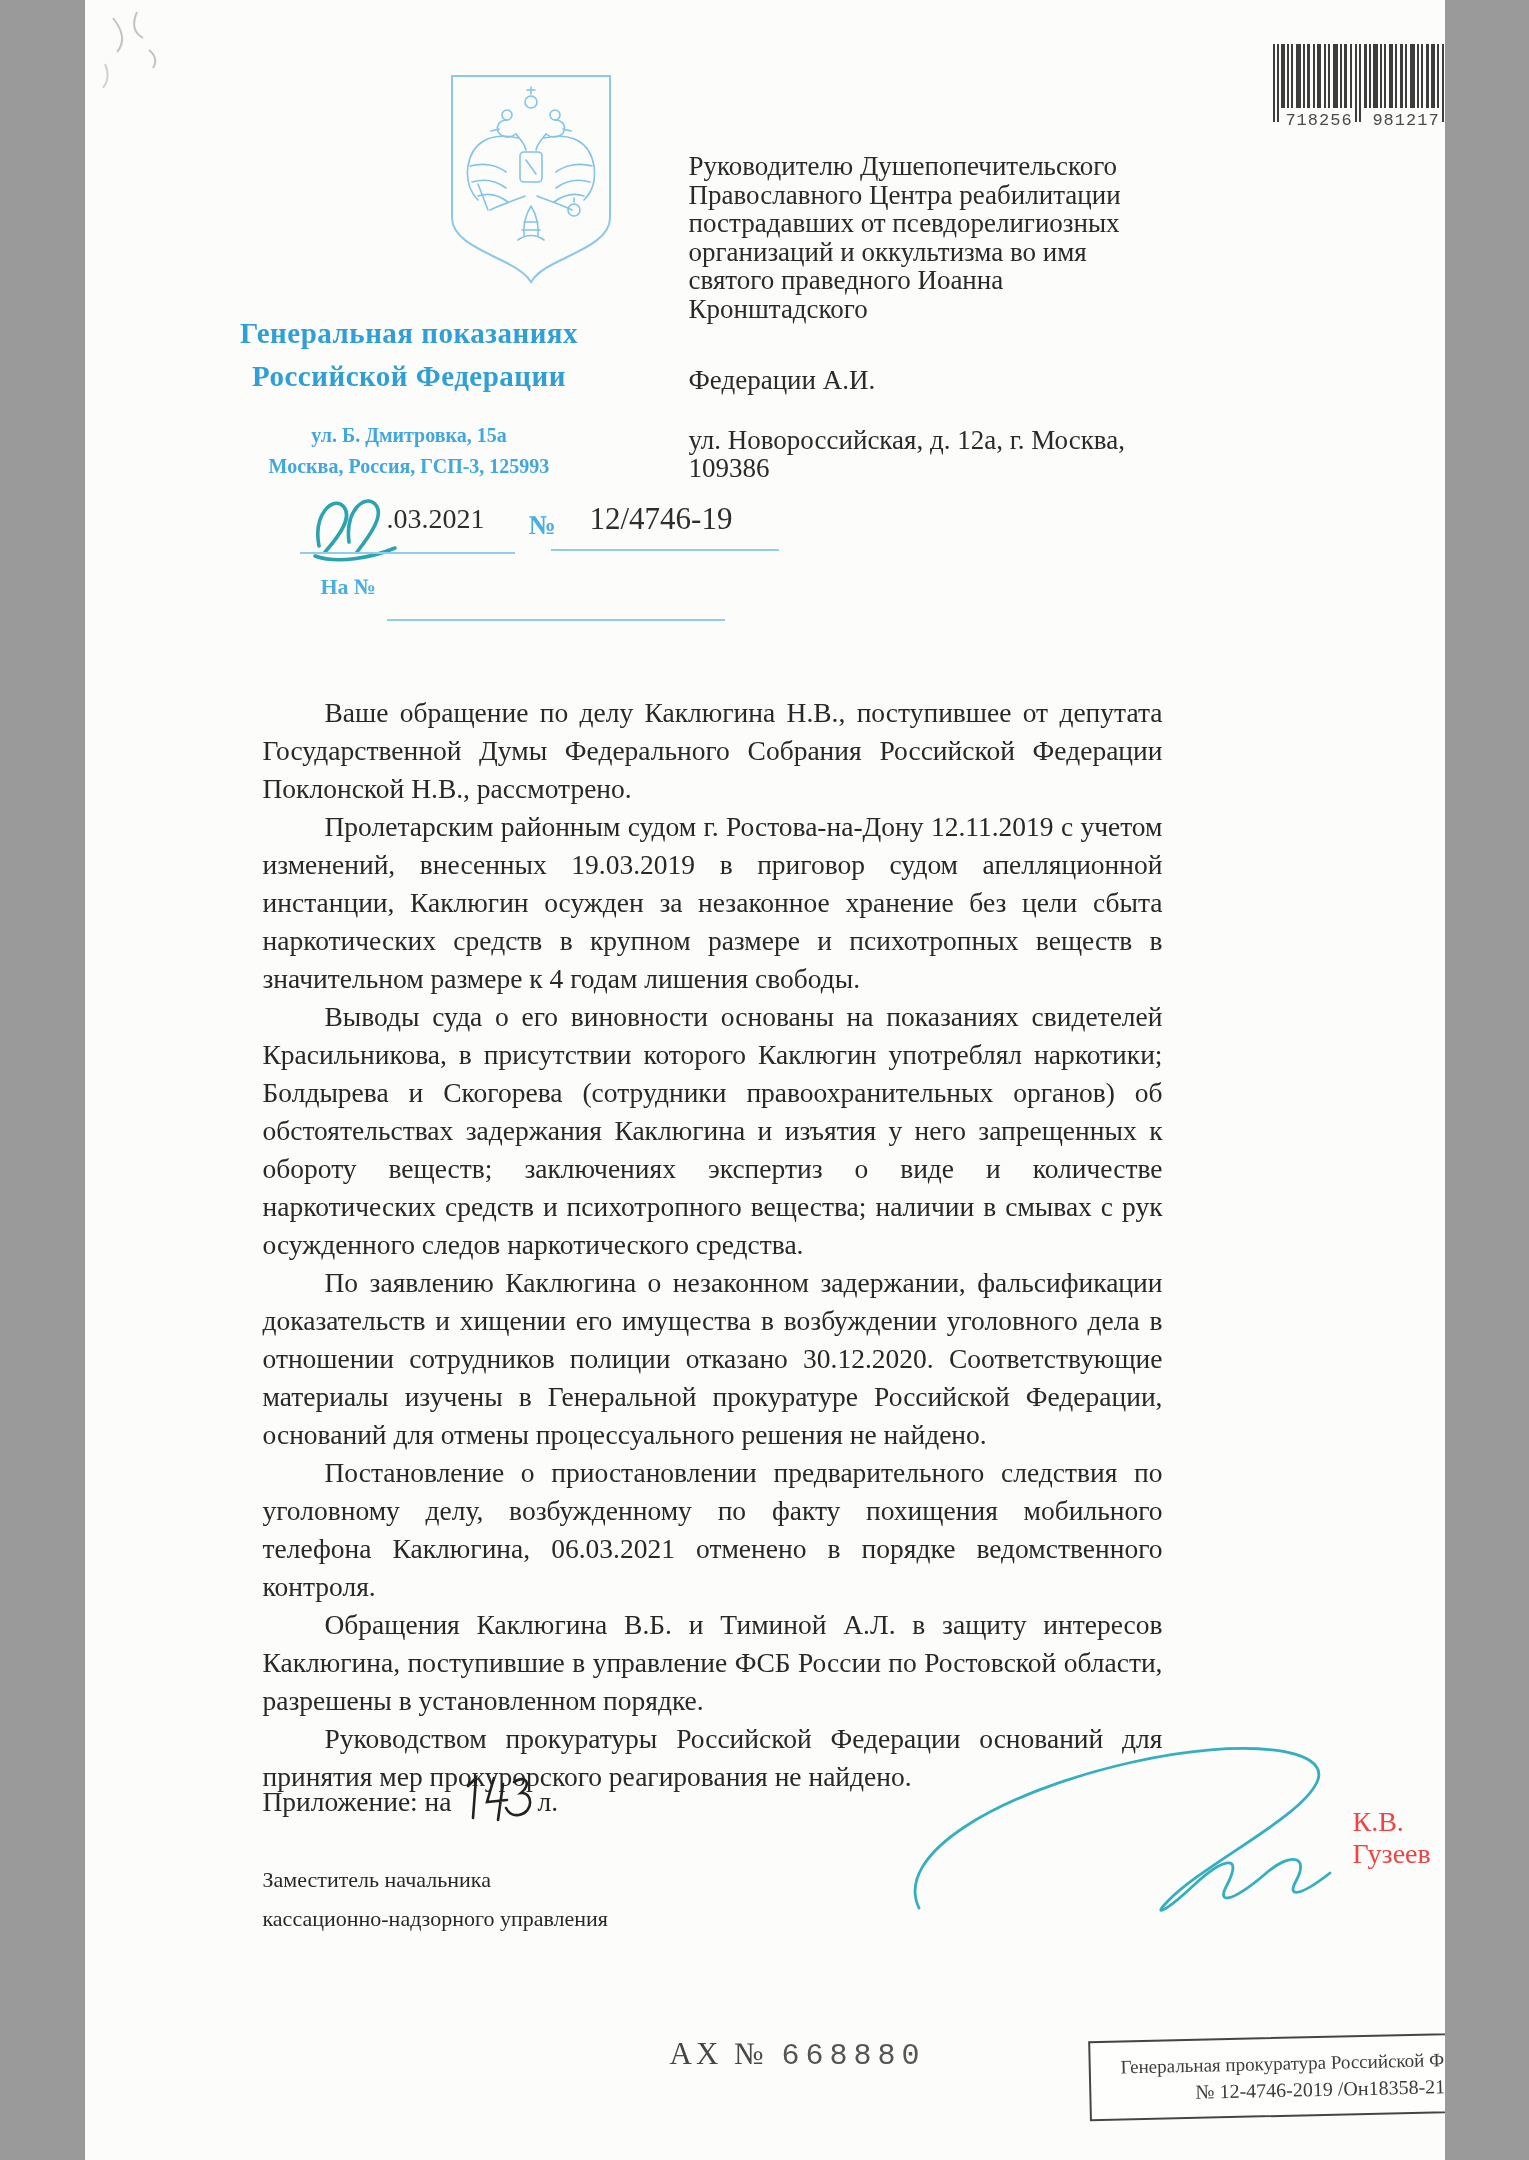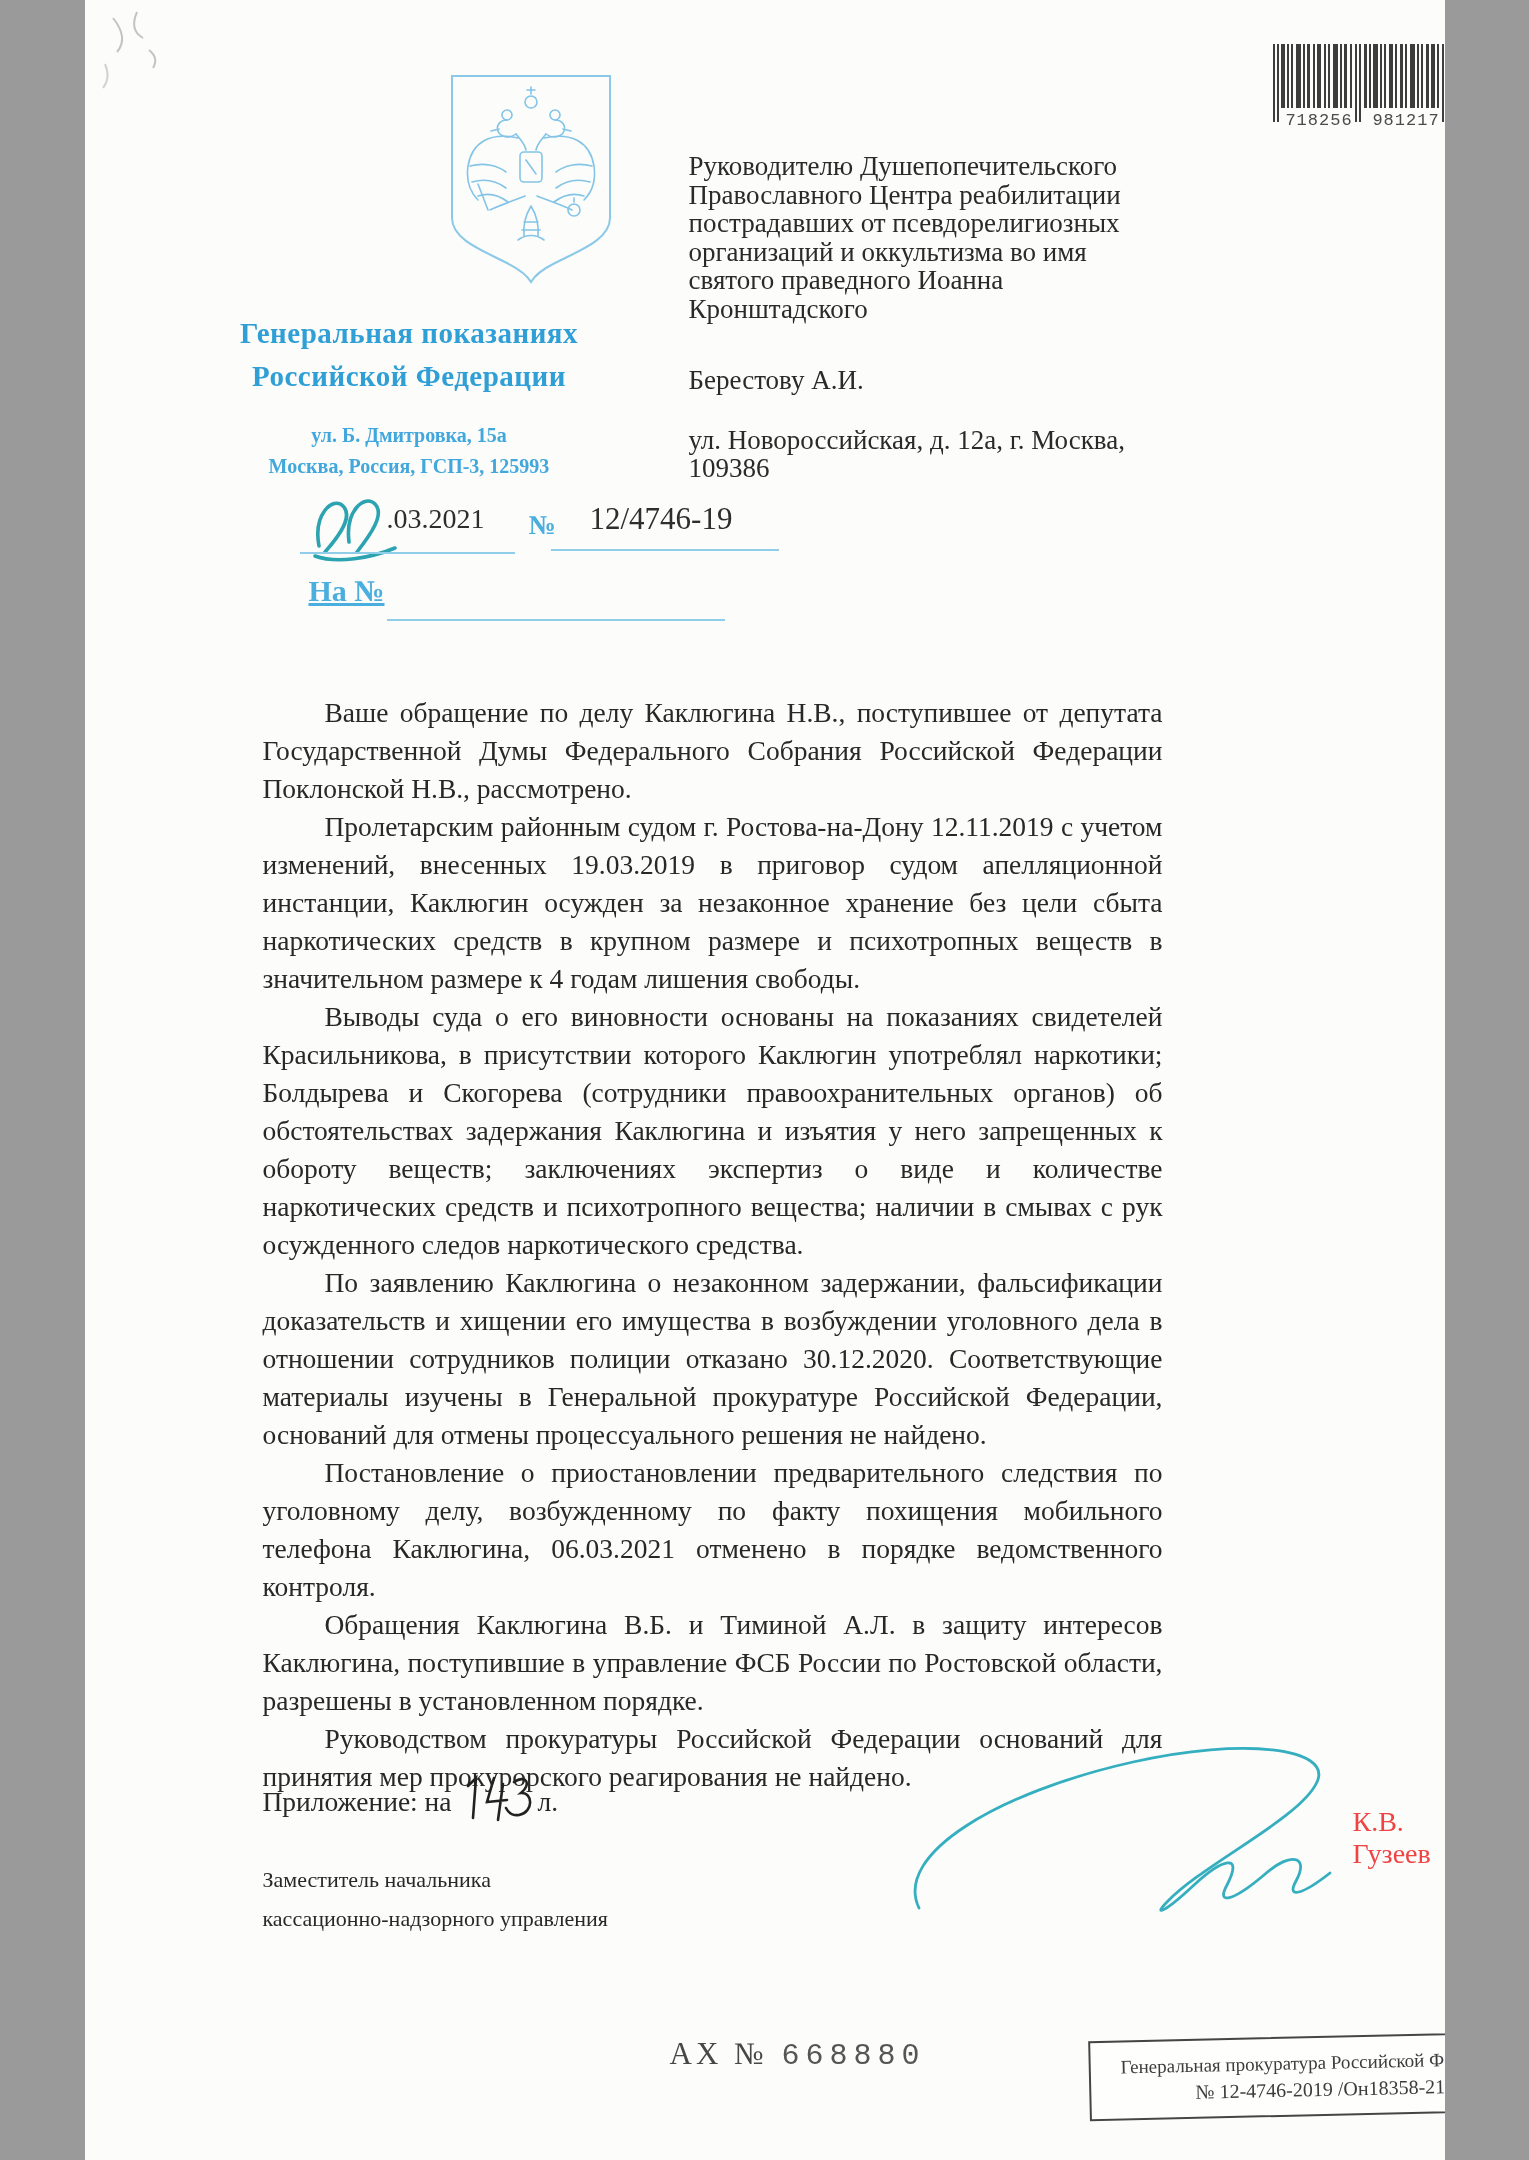--- a/index.html
+++ b/index.html
@@ -27,21 +27,21 @@
   }
   .barcode .digits.left{left:2px;} .barcode .digits.right{right:0;}
   
   .hand22{position:absolute;left:224px;top:488px;width:92px;height:84px;}
   .date-typed{position:absolute;left:302px;top:503px;font-size:28px;color:#2e2e2e;}
   .num-sign{position:absolute;left:444px;top:510px;font-size:27px;font-weight:bold;color:#4aaede;}
   .ref-number{position:absolute;left:505px;top:501px;font-size:31px;color:#2e2e2e;}
   .rule{position:absolute;height:2px;background:#8fcde9;}
   .rule.r1{left:215px;top:552px;width:215px;}
   .rule.r2{left:466px;top:549px;width:228px;}
-  .na-num{position:absolute;left:224px;top:574px;font-size:30px;font-weight:bold;color:#4aaede;text-decoration:underline;}
+  .na-num{position:absolute;left:236px;top:574px;font-size:22px;font-weight:bold;color:#4aaede;}
   .rule.r3{left:302px;top:619px;width:338px;}
   
   .recipient{position:absolute;left:604px;top:152px;width:520px;font-size:27px;line-height:28.5px;color:#2a2a2a;}
   .recipient .name{margin-top:43px;}
   .recipient .addr{margin-top:31px;}
   
   .body-text{
     position:absolute;left:178px;top:694px;width:900px;
     font-size:27.5px;line-height:38px;text-align:justify;color:#282828;
   }
@@ -175,21 +175,21 @@
   <div class="na-num">На №</div>
   <div class="rule r3"></div>
 
   <div class="recipient">
     <div>Руководителю Душепопечительского</div>
     <div>Православного Центра реабилитации</div>
     <div>пострадавших от псевдорелигиозных</div>
     <div>организаций и оккультизма во имя</div>
     <div>святого праведного Иоанна</div>
     <div>Кронштадского</div>
-    <div class="name">Берестову А.И.</div>
+    <div class="name">Федерации А.И.</div>
     <div class="addr">ул. Новороссийская, д. 12а, г. Москва,</div>
     <div>109386</div>
   </div>
 
   <div class="body-text">
     <p>Ваше обращение по делу Каклюгина Н.В., поступившее от депутата Государственной Думы Федерального Собрания Российской Федерации Поклонской Н.В., рассмотрено.</p>
     <p>Пролетарским районным судом г. Ростова-на-Дону 12.11.2019 с учетом изменений, внесенных 19.03.2019 в приговор судом апелляционной инстанции, Каклюгин осужден за незаконное хранение без цели сбыта наркотических средств в крупном размере и психотропных веществ в значительном размере к 4 годам лишения свободы.</p>
     <p>Выводы суда о его виновности основаны на показаниях свидетелей Красильникова, в присутствии которого Каклюгин употреблял наркотики; Болдырева и Скогорева (сотрудники правоохранительных органов) об обстоятельствах задержания Каклюгина и изъятия у него запрещенных к обороту веществ; заключениях экспертиз о виде и количестве наркотических средств и психотропного вещества; наличии в смывах с рук осужденного следов наркотического средства.</p>
     <p>По заявлению Каклюгина о незаконном задержании, фальсификации доказательств и хищении его имущества в возбуждении уголовного дела в отношении сотрудников полиции отказано 30.12.2020. Соответствующие материалы изучены в Генеральной прокуратуре Российской Федерации, оснований для отмены процессуального решения не найдено.</p>
     <p>Постановление о приостановлении предварительного следствия по уголовному делу, возбужденному по факту похищения мобильного телефона Каклюгина, 06.03.2021 отменено в порядке ведомственного контроля.</p>

